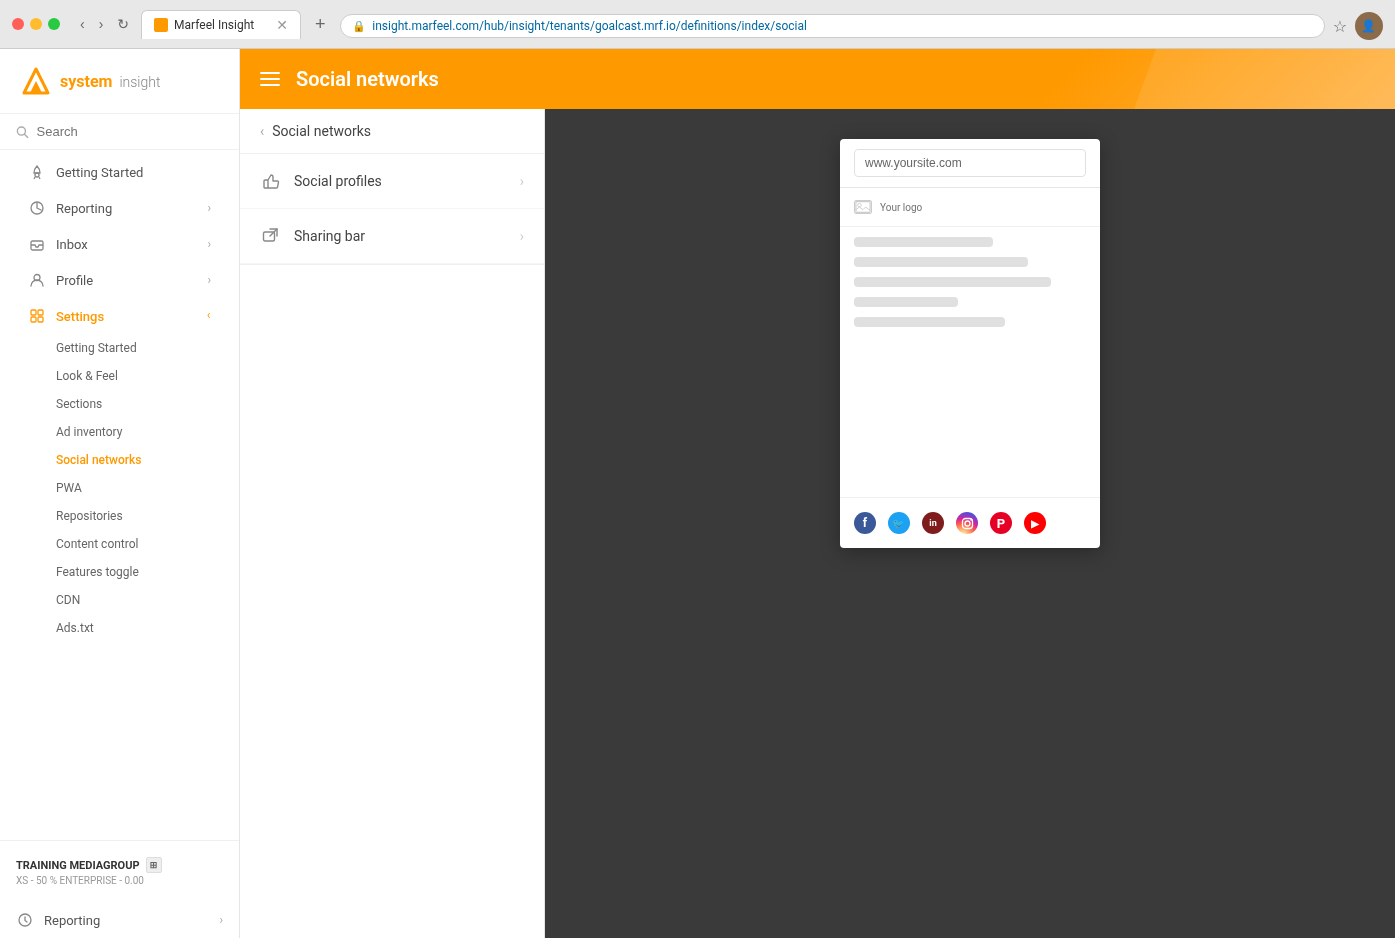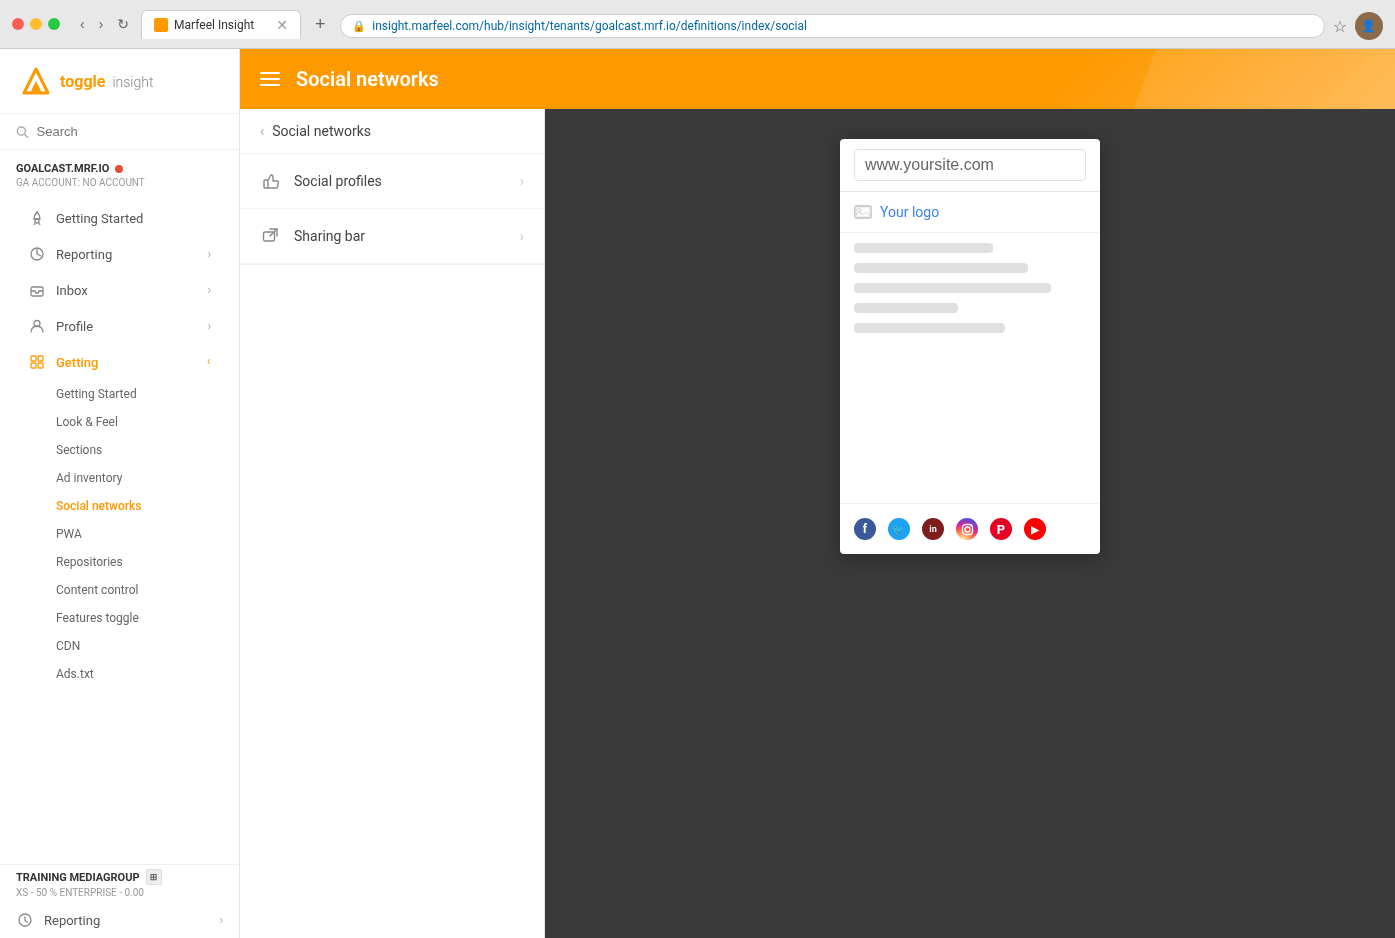--- a/index.html
+++ b/index.html
@@ -46,21 +46,21 @@
     .nav-item.active { color: #f90; }
     .nav-item-icon { width: 18px; height: 18px; display: flex; align-items: center; justify-content: center; flex-shrink: 0; }
     .nav-item-label { flex: 1; }
     .nav-chevron { color: #aaa; font-size: 12px; }
     .nav-chevron.up { transform: rotate(180deg); }
 
     .sub-nav { padding: 0; }
     .sub-nav-item { padding: 7px 16px 7px 44px; font-size: 12px; color: #666; cursor: pointer; display: block; }
     .sub-nav-item.active { color: #f90; font-weight: 500; }
 
-    .bottom-tenant { padding: 4px 16px; border-top: 1px solid #f0f0f0; margin-top: auto; }
+    .bottom-tenant { padding: 16px 16px; border-top: 1px solid #f0f0f0; margin-top: auto; }
     .bottom-tenant-name { font-size: 11px; font-weight: 700; color: #333; display: flex; align-items: center; gap: 6px; }
     .bottom-tenant-icon { width: 16px; height: 16px; background: #eee; border-radius: 2px; display: flex; align-items: center; justify-content: center; font-size: 9px; color: #666; border: 1px solid #ddd; }
     .bottom-tenant-sub { font-size: 10px; color: #999; margin-top: 2px; }
     .bottom-nav-item { display: flex; align-items: center; gap: 10px; padding: 9px 16px; cursor: pointer; color: #555; font-size: 13px; }
 
     
     .main-content { flex: 1; display: flex; flex-direction: column; overflow: hidden; }
 
     
     .top-header { background: linear-gradient(135deg, #f90 0%, #f90 70%, #ffb347 100%); padding: 0 20px; height: 60px; display: flex; align-items: center; gap: 16px; flex-shrink: 0; position: relative; overflow: hidden; }
@@ -76,21 +76,21 @@
 
     
     .settings-menu { border-bottom: 1px solid #f0f0f0; }
     .settings-menu-item { display: flex; align-items: center; padding: 16px 20px; cursor: pointer; border-bottom: 1px solid #f5f5f5; color: #444; font-size: 14px; }
     .settings-menu-item-icon { width: 22px; height: 22px; margin-right: 12px; color: #888; display: flex; align-items: center; justify-content: center; flex-shrink: 0; }
     .settings-menu-item-label { flex: 1; }
     .settings-menu-chevron { color: #ccc; font-size: 14px; }
 
     .preview-phone { background: white; border-radius: 4px; width: 260px; box-shadow: 0 4px 20px rgba(0,0,0,0.3); overflow: hidden; }
     .preview-url-bar { padding: 10px 14px; border-bottom: 1px solid #e5e5e5; }
-    .preview-url-input { width: 100%; border: 1px solid #e0e0e0; border-radius: 4px; padding: 6px 10px; font-size: 16px; color: #666; outline: none; background: white; }
+    .preview-url-input { width: 100%; border: 1px solid #e0e0e0; border-radius: 4px; padding: 6px 10px; font-size: 12px; color: #666; outline: none; background: white; }
     .preview-logo-row { padding: 12px 14px; display: flex; align-items: center; gap: 8px; border-bottom: 1px solid #f0f0f0; }
     .preview-logo-icon { width: 18px; height: 14px; border: 1.5px solid #ccc; border-radius: 2px; display: flex; align-items: center; justify-content: center; }
     .preview-skeleton { padding: 10px 14px; display: flex; flex-direction: column; gap: 10px; }
     .skeleton-line { height: 10px; background: #e0e0e0; border-radius: 4px; }
     .skeleton-short { width: 60%; }
     .skeleton-medium { width: 75%; }
     .skeleton-long { width: 85%; }
     .skeleton-xshort { width: 45%; }
     .skeleton-mshort { width: 65%; }
     .preview-blank { height: 160px; background: white; }
@@ -145,40 +145,33 @@
 <div class="app">
 
   <div class="sidebar">
     <div class="sidebar-logo">
 
       <svg class="logo-mark" width="32" height="32" viewBox="0 0 32 32">
         <polygon points="4,28 16,4 28,28" fill="none" stroke="#f90" stroke-width="3" stroke-linejoin="round"></polygon>
         <polygon points="10,28 16,16 22,28" fill="#f90"></polygon>
       </svg>
       <span>
-        <span style="font-weight:700;color:#f90;">toggle</span>
+        <span style="font-weight:700;color:#f90;">system</span>
         <span style="font-weight:300;color:#888;font-size:14px;margin-left:3px;">insight</span>
       </span>
     </div>
 
     <div class="search-bar">
       <svg width="14" height="14" viewBox="0 0 14 14" fill="none">
         <circle cx="6" cy="6" r="4.5" stroke="#aaa" stroke-width="1.5"></circle>
         <line x1="9.5" y1="9.5" x2="13" y2="13" stroke="#aaa" stroke-width="1.5" stroke-linecap="round"></line>
       </svg>
       <input class="search-input" type="text" placeholder="Search" style="">
     </div>
 
-    <div class="tenant-info">
-      <div class="tenant-name">
-        <span>GOALCAST.MRF.IO</span>
-        <span class="tenant-dot"></span>
-      </div>
-      <div class="tenant-sub">GA ACCOUNT: NO ACCOUNT</div>
-    </div>
 
     <div class="nav-section">
 
       <div class="nav-item">
         <span class="nav-item-icon">
           <svg width="16" height="16" viewBox="0 0 16 16" fill="none">
               <path d="M8 2C8 2 5 5 5 9H11C11 5 8 2 8 2Z" stroke="#888" stroke-width="1.3" fill="none"></path>
               <circle cx="8" cy="11" r="2" stroke="#888" stroke-width="1.3" fill="none"></circle>
               <line x1="6" y1="13" x2="5" y2="15" stroke="#888" stroke-width="1.3"></line>
               <line x1="10" y1="13" x2="11" y2="15" stroke="#888" stroke-width="1.3"></line>
@@ -222,21 +215,21 @@
 
       <div class="nav-item active">
         <span class="nav-item-icon">
           <svg width="16" height="16" viewBox="0 0 16 16" fill="none">
               <rect x="2" y="2" width="5" height="5" rx="1" stroke="#f90" stroke-width="1.3"></rect>
               <rect x="9" y="2" width="5" height="5" rx="1" stroke="#f90" stroke-width="1.3"></rect>
               <rect x="2" y="9" width="5" height="5" rx="1" stroke="#f90" stroke-width="1.3"></rect>
               <rect x="9" y="9" width="5" height="5" rx="1" stroke="#f90" stroke-width="1.3"></rect>
             </svg>
         </span>
-        <span class="nav-item-label" style="color:#f90;font-weight:500;">Getting</span>
+        <span class="nav-item-label" style="color:#f90;font-weight:500;">Settings</span>
         <span class="nav-chevron up" style="color:#f90;">›</span>
       </div>
 
       <div class="sub-nav">
         <span class="sub-nav-item">Getting Started</span>
         <span class="sub-nav-item">Look &amp; Feel</span>
         <span class="sub-nav-item">Sections</span>
         <span class="sub-nav-item">Ad inventory</span>
         <span class="sub-nav-item active" style="color:#f90;font-weight:500;">Social networks</span>
         <span class="sub-nav-item">PWA</span>
@@ -318,21 +311,21 @@
             <input class="preview-url-input" type="text" value="www.yoursite.com" style="">
           </div>
           <div class="preview-logo-row">
             <div class="preview-logo-icon">
               <svg width="18" height="14" viewBox="0 0 18 14" fill="none">
                   <rect x="1" y="1" width="16" height="12" rx="1" stroke="#ccc" stroke-width="1.3"></rect>
                   <circle cx="5" cy="5" r="2" stroke="#ccc" stroke-width="1"></circle>
                   <path d="M1 10l4-3 4 3 3-3 5 4" stroke="#ccc" stroke-width="1" fill="none"></path>
                 </svg>
             </div>
-            <span style="font-size:14px;color:#3b82f6;">Your logo</span>
+            <span style="font-size:10px;color:#737373;">Your logo</span>
           </div>
           <div class="preview-skeleton">
             <div class="skeleton-line skeleton-short"></div>
             <div class="skeleton-line skeleton-medium"></div>
             <div class="skeleton-line skeleton-long"></div>
             <div class="skeleton-line skeleton-xshort"></div>
             <div class="skeleton-line skeleton-mshort"></div>
           </div>
           <div class="preview-blank"></div>
           <div class="preview-social">

